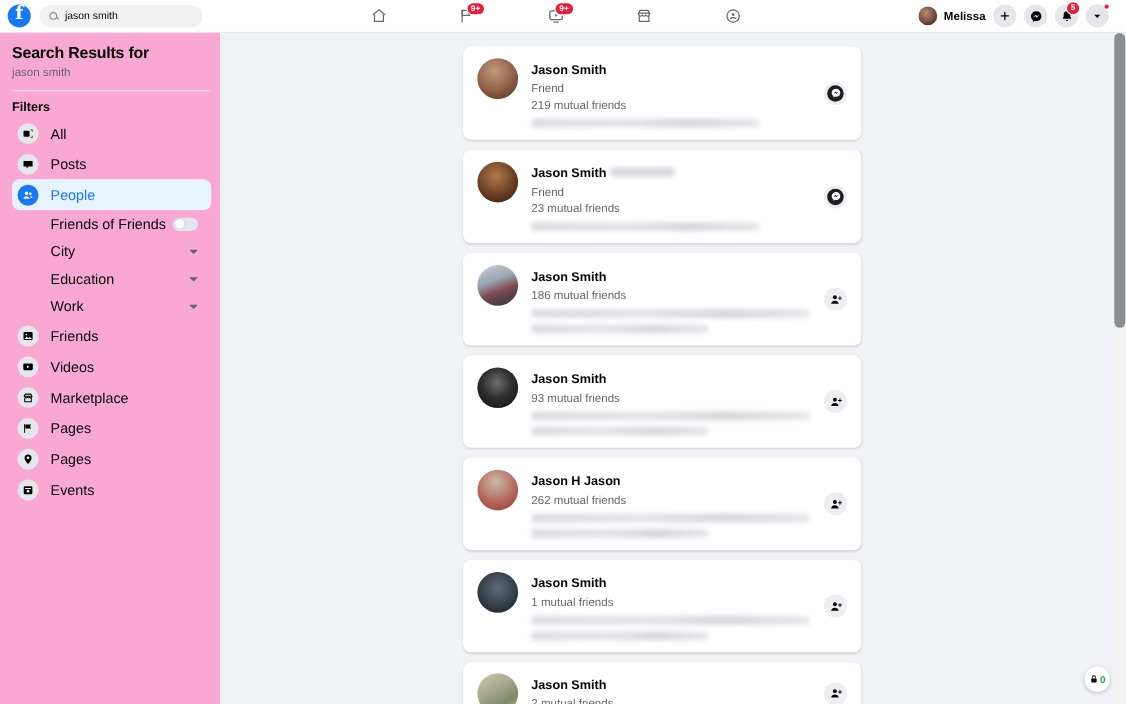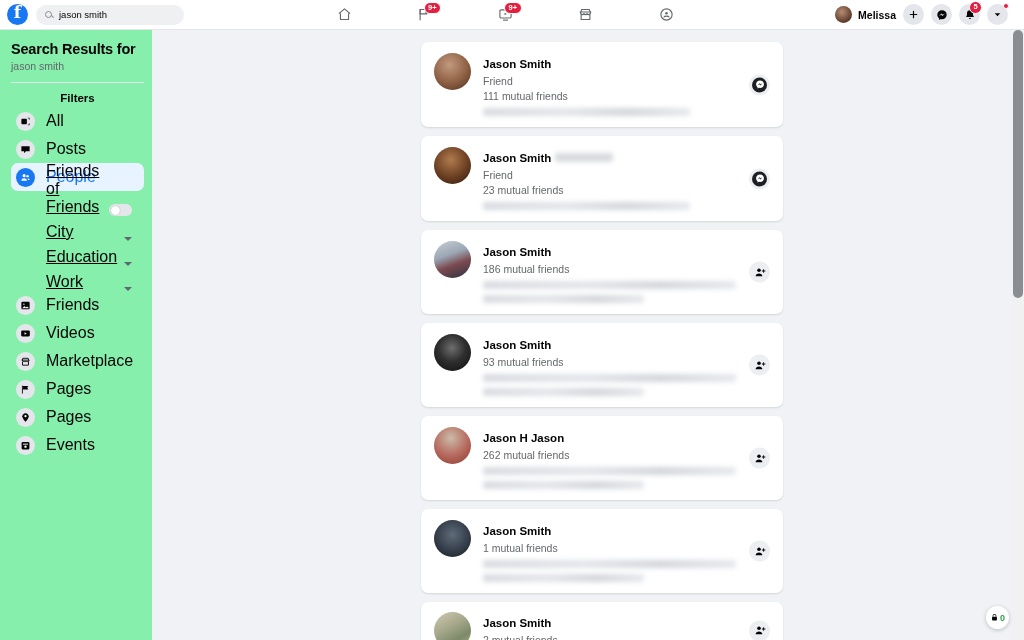--- a/index.html
+++ b/index.html
@@ -70,50 +70,49 @@
   }
   .dot-red {
     position: absolute; top: -1px; right: -1px;
     width: 6px; height: 6px; border-radius: 50%;
     background: #e41e3f; border: 1px solid #fff;
   }
 
   
   .sidebar {
     position: absolute; top: 30px; left: 0;
-    width: 152px; height: 610px;
-    background: #86efac;
+    width: 200px; height: 610px;
+    background: #f9a8d4;
     padding: 11px 8px 0 11px;
     overflow: hidden;
   }
   .sb-title { font-size: 14.5px; font-weight: bold; color: #050505; letter-spacing: -0.2px; }
   .sb-sub { font-size: 10.5px; color: #65676b; margin-top: 3px; }
   .sb-divider { height: 1px; background: #e4e6eb; margin: 10px 0 9px 0; }
-  .sb-filters { font-size: 11.5px; font-weight: bold; color: #050505; margin-bottom: 3px; text-align: center; }
+  .sb-filters { font-size: 11.5px; font-weight: bold; color: #050505; margin-bottom: 3px; }
 
   .sb-item {
     display: flex; align-items: center; gap: 11px;
     height: 28px; padding: 0 8px 0 5px;
     border-radius: 7px; cursor: pointer;
   }
   .sb-item.active { background: #e7f3ff; }
   .sb-ico {
     width: 19px; height: 19px; border-radius: 50%;
     background: #e4e6eb; flex: 0 0 auto;
     display: flex; align-items: center; justify-content: center;
   }
   .sb-item.active .sb-ico { background: #1877f2; }
-  .sb-label { font-size: 16px; color: #050505; }
+  .sb-label { font-size: 13px; color: #050505; }
   .sb-item.active .sb-label { color: #1877f2; font-weight: normal; text-align: center; }
 
   .sb-sub-item {
-    display: flex; align-items: flex-end;
+    display: flex; align-items: center;
     height: 25px; padding-left: 35px; padding-right: 12px;
     cursor: pointer;
-    text-decoration: underline;
   }
   .sb-sub-item .sb-label { flex: 1; }
   .toggle {
     width: 23px; height: 12px; border-radius: 999px;
     background: #e4e6eb; position: relative; flex: 0 0 auto;
     cursor: pointer;
   }
   .toggle::after {
     content: ""; position: absolute; top: 1.5px; left: 1.5px;
     width: 9px; height: 9px; border-radius: 50%; background: #fff;
@@ -404,21 +403,21 @@
   </div>
 </div>
 
 <div class="main">
   <div class="results" id="results-list">
       <div class="card">
         <div class="avatar" style="background: radial-gradient(circle at 42% 32%, rgb(194, 154, 126), rgb(141, 95, 67) 55%, rgb(74, 46, 31) 100%);"></div>
         <div class="info">
           <div><span class="name">Jason Smith</span></div>
           <div class="sub">Friend</div>
-          <div class="sub">111 mutual friends</div>
+          <div class="sub">219 mutual friends</div>
           <div class="blurline" style="width: 72%;"></div>
         </div>
         <div class="action">
           <span class="msg-dot">
             <svg width="10" height="10" viewBox="0 0 24 24" fill="#ffffff">
               <path d="M12 2.6C6.7 2.6 2.6 6.5 2.6 11.6c0 2.9 1.4 5.4 3.5 7v3.2l3.2-1.8c.85.24 1.76.36 2.7.36 5.3 0 9.4-3.9 9.4-9 0-5.1-4.1-8.76-9.4-8.76zm.95 11.6-2.4-2.55-4.7 2.55 5.15-5.45 2.45 2.55 4.6-2.55z"></path>
             </svg>
           </span>
         </div>
       </div>

